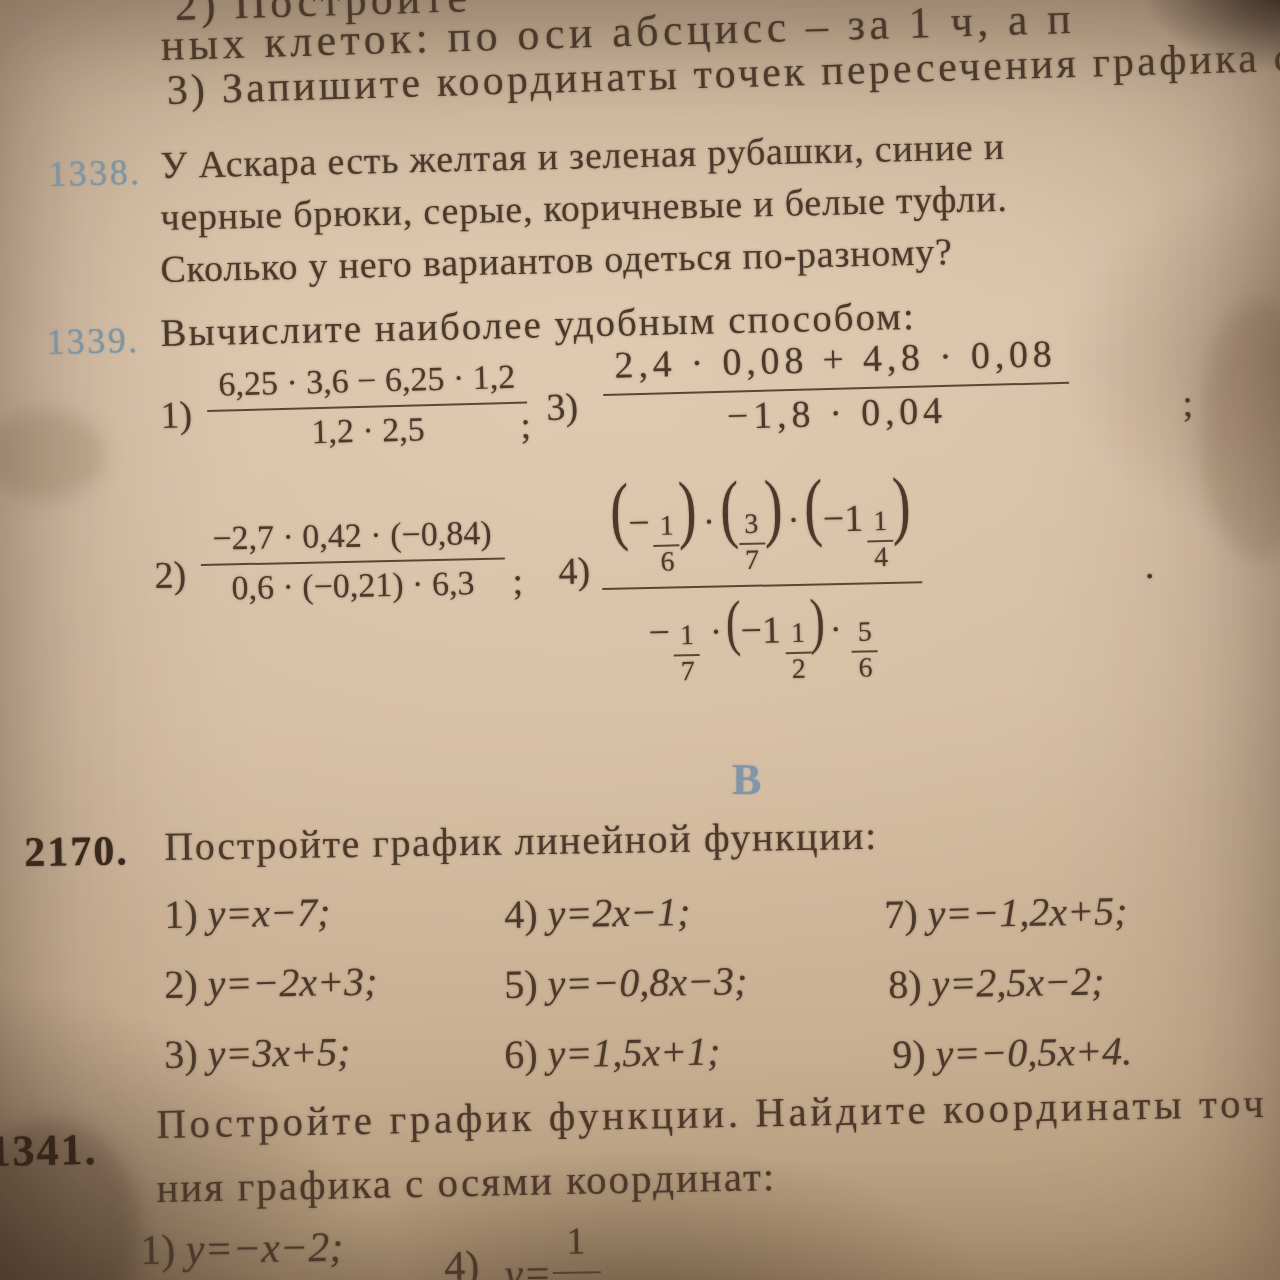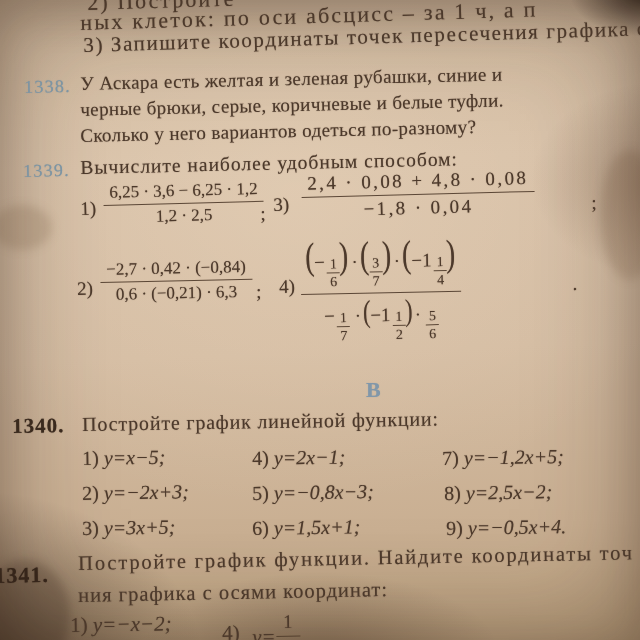--- a/index.html
+++ b/index.html
@@ -120,25 +120,25 @@
             <span class="mn">5</span>
             <span class="md">6</span>
           </span>
       </span>
     </span>
   </div>
   <div class="ln tilt12" style="left:572px;top:272px;font-size:20px;">.</div>
 
   <div class="ln" style="left:366px;top:377px;font-size:22px;color:#8197a9;font-weight:bold;text-shadow:0 0 1px rgba(120,145,165,.6);">В</div>
 
-  <div class="ln boldnum tilt09" style="left:12px;top:414px;font-size:21px;">1340.</div>
+  <div class="ln boldnum tilt09" style="left:12px;top:414px;font-size:21px;">2170.</div>
   <div class="ln tilt09" style="left:82px;top:413px;font-size:20px;letter-spacing:0.8px;">Постройте график линейной функции:</div>
 
   <div class="ln tilt09" style="left:82px;top:447px;font-size:20px;">
-    <span>1)</span> <span class="ital">y=x−5;</span>
+    <span>1)</span> <span class="ital">y=x−7;</span>
   </div>
   <div class="ln tilt09" style="left:82px;top:482px;font-size:20px;">
     <span>2)</span> <span class="ital">y=−2x+3;</span>
   </div>
   <div class="ln tilt09" style="left:82px;top:517px;font-size:20px;">
     <span>3)</span> <span class="ital">y=3x+5;</span>
   </div>
   <div class="ln tilt09" style="left:252px;top:447px;font-size:20px;">
     <span>4)</span> <span class="ital">y=2x−1;</span>
   </div>

